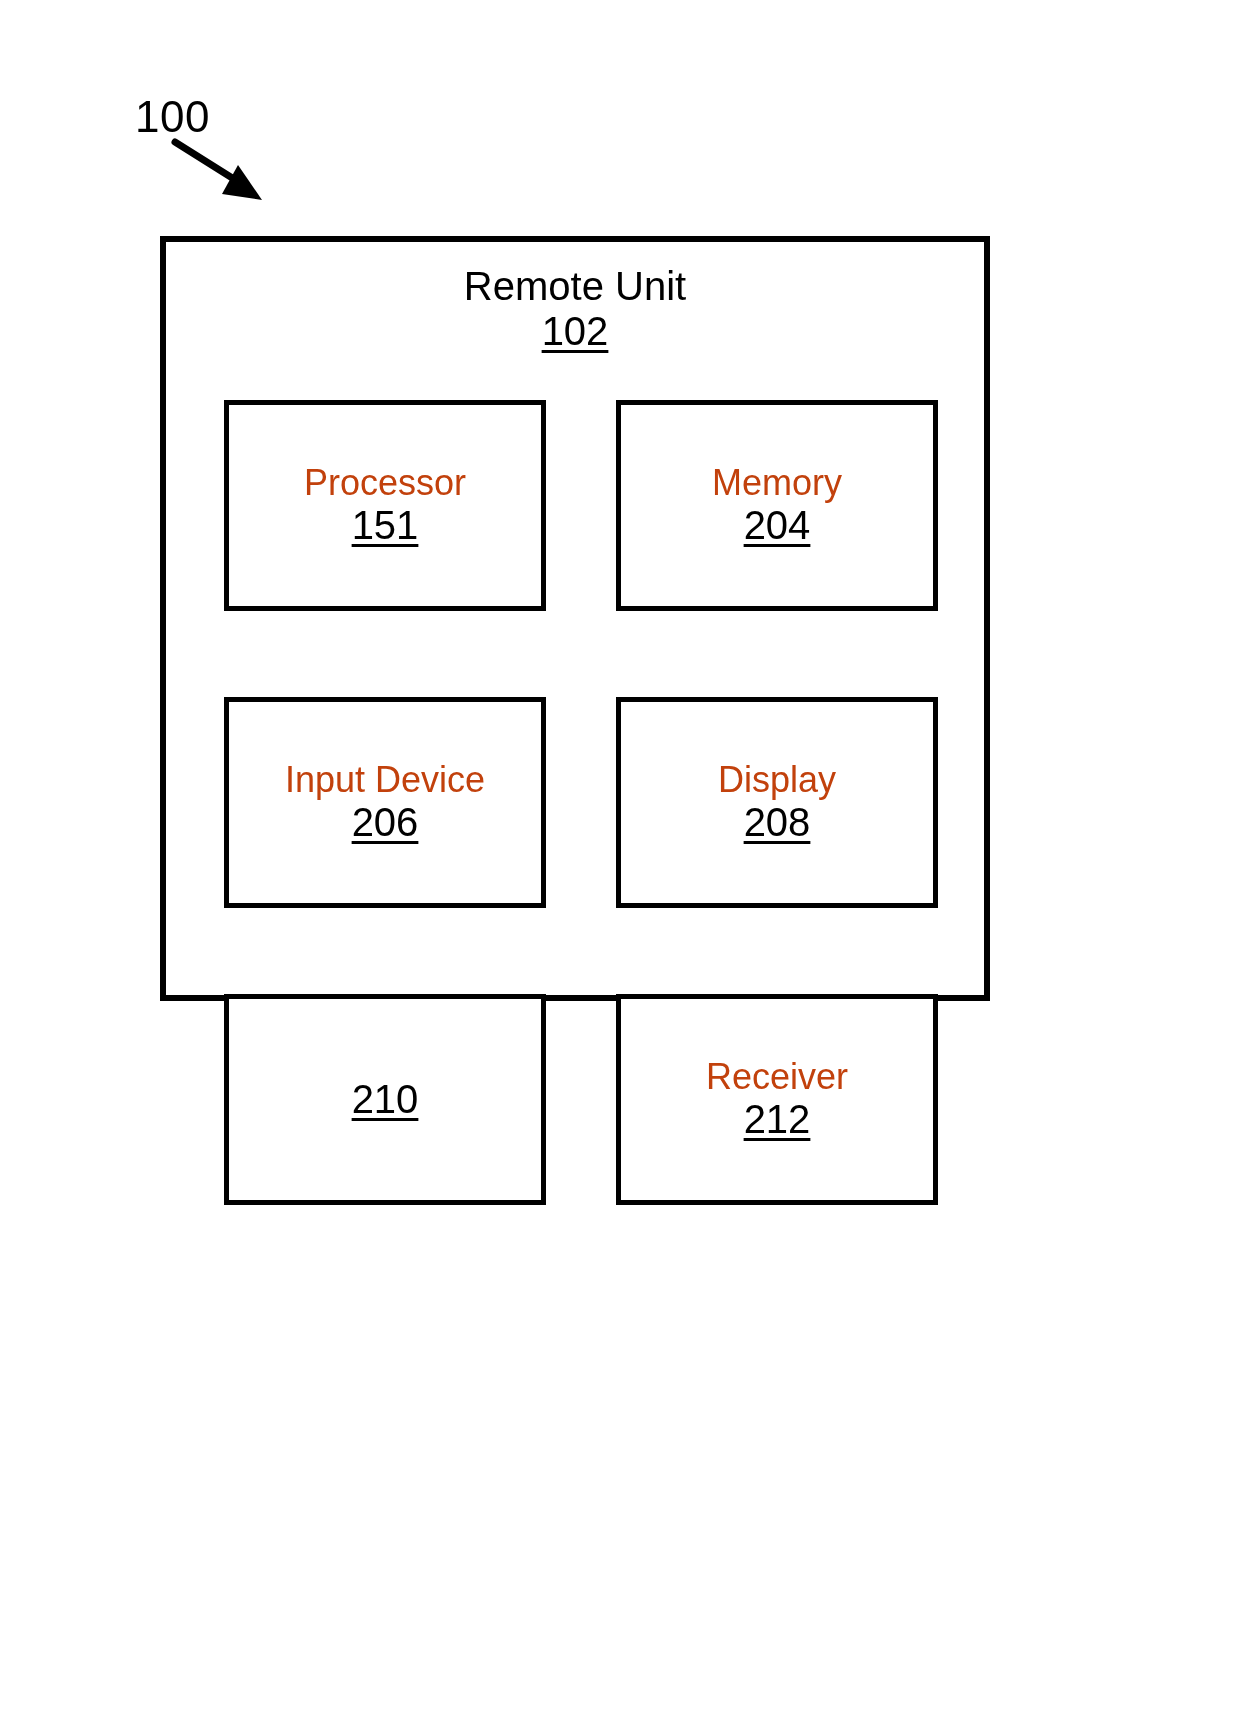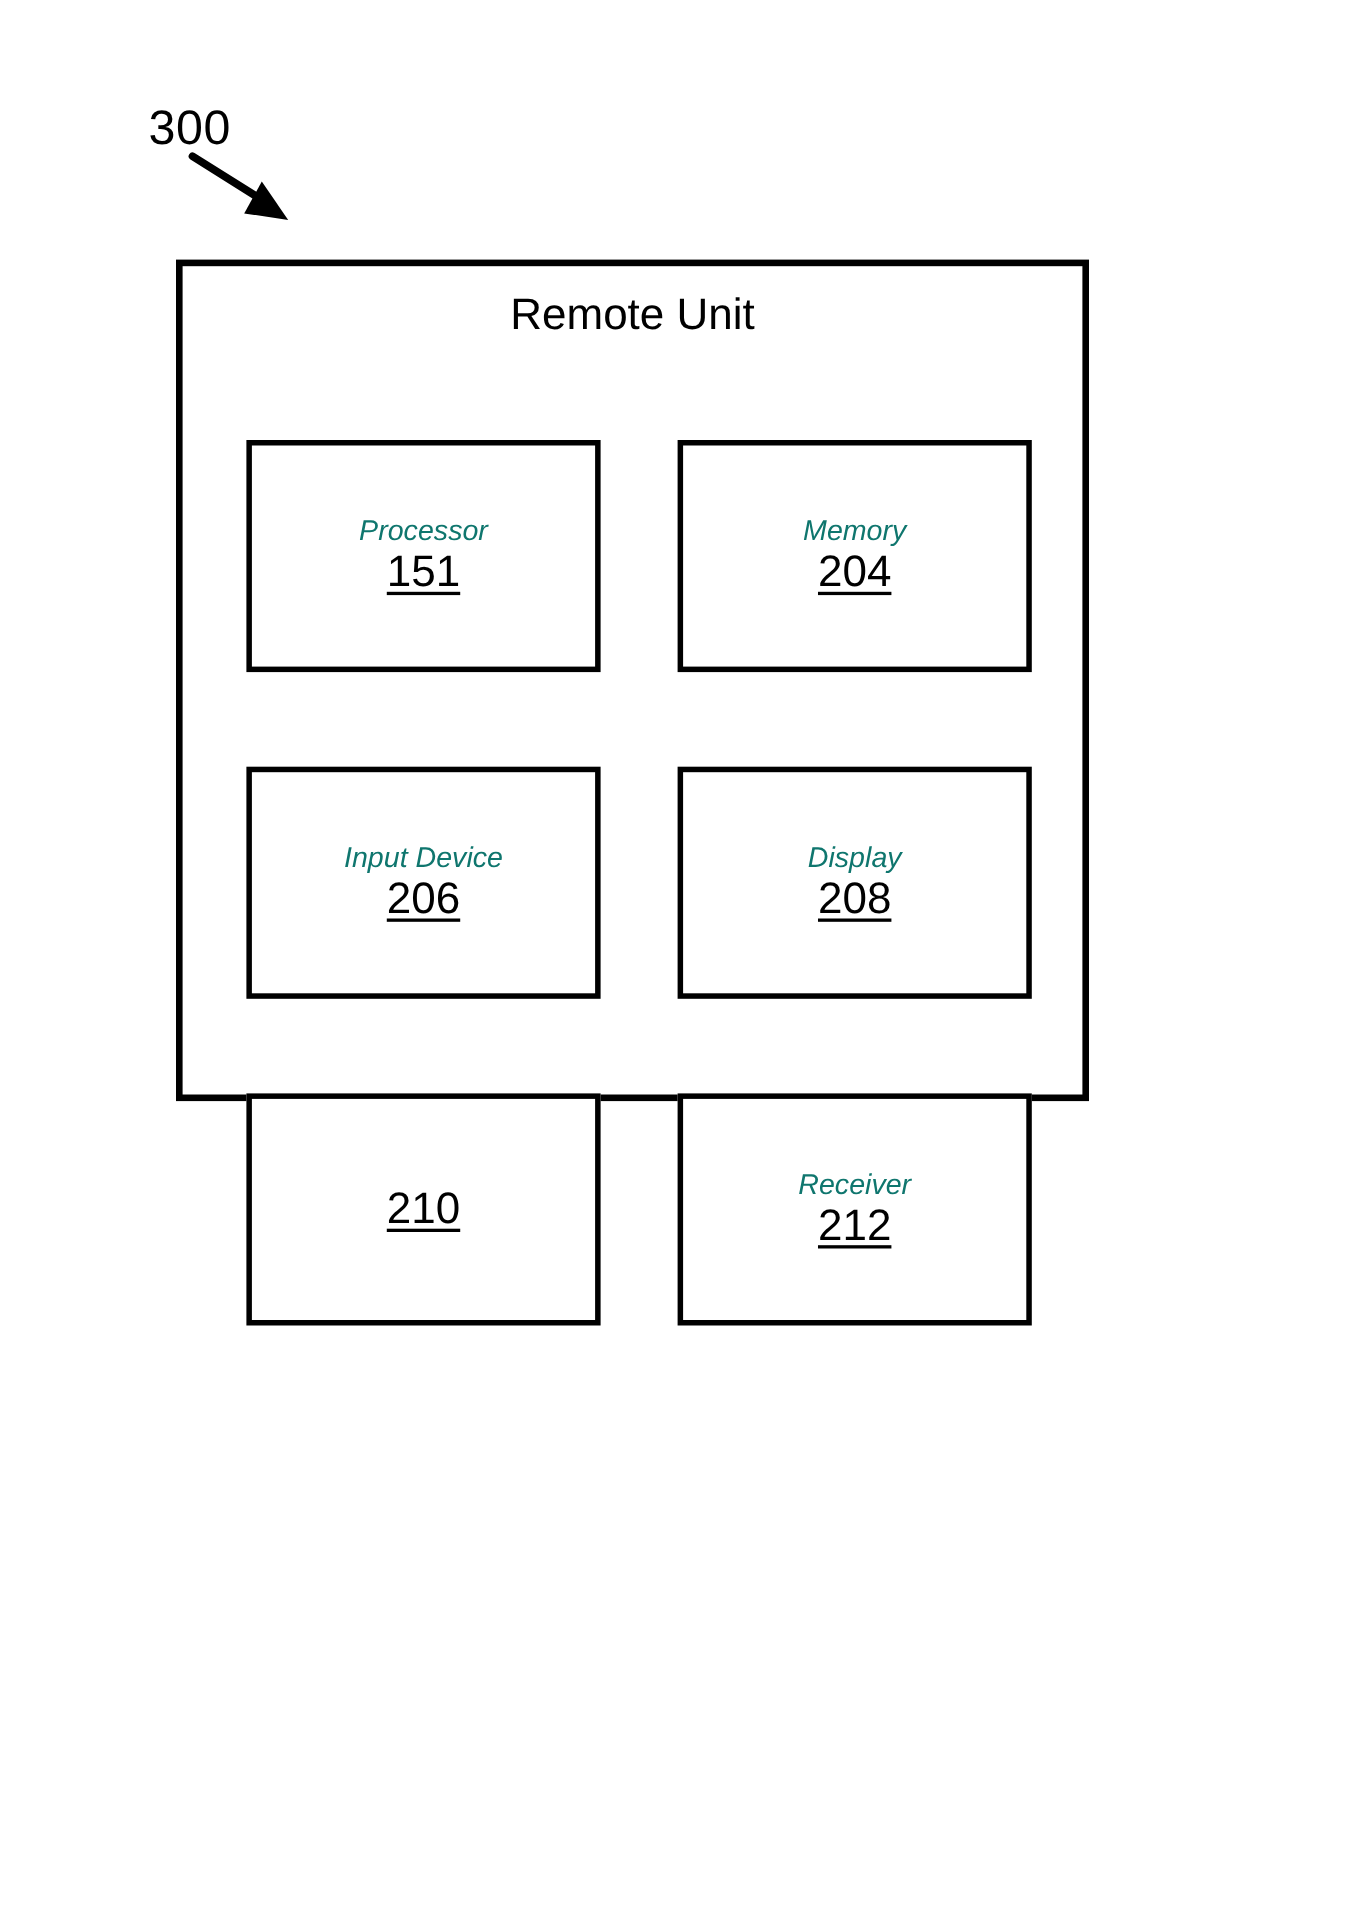--- a/index.html
+++ b/index.html
@@ -83,25 +83,24 @@
     border: 5px solid #000000;
     box-sizing: border-box;
     background: #ffffff;
     display: flex;
     flex-direction: column;
     align-items: center;
     justify-content: center;
     text-align: center;
   }
   .component-name {
-    font-size: 26px;
-    color: #0f766e;
+    font-size: 36px;
+    color: #c2410c;
     line-height: 1.14;
     white-space: nowrap;
-    font-style: italic;
   }
   .component-ref {
     font-size: 40px;
     color: #000000;
     line-height: 1.14;
     text-decoration: underline;
     text-underline-offset: 5px;
     text-decoration-thickness: 3px;
   }
 
@@ -115,31 +114,32 @@
     font-size: 78px;
     color: #000000;
     letter-spacing: 1px;
   }
 </style>
 </head>
 <body>
 
 <div id="canvas">
 
-  <div id="fig-ref-label">300</div>
+  <div id="fig-ref-label">100</div>
 
   <svg id="fig-ref-arrow" viewBox="0 0 140 100">
     <line x1="25" y1="22" x2="95" y2="66" stroke="#000000" stroke-width="7" stroke-linecap="round"></line>
     <polygon points="88,45 112,80 72,74" fill="#000000"></polygon>
   </svg>
 
   <div id="outer-box">
 
     <div id="outer-title">
       <span>Remote Unit</span>
+      <span class="ref-num">102</span>
     </div>
 
     <div id="component-grid">
 
       <div class="component-box">
         <div class="component-name">Processor</div>
         <div class="component-ref">151</div>
       </div>
 
       <div class="component-box">

